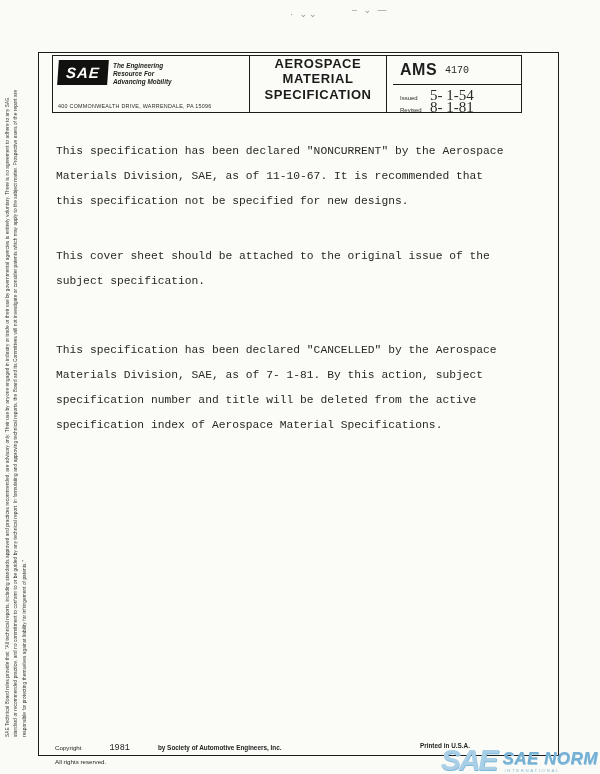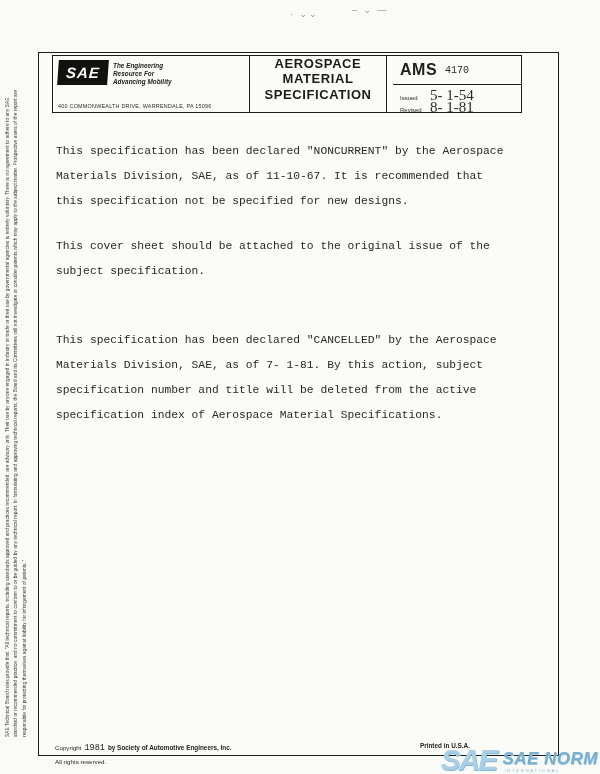--- a/index.html
+++ b/index.html
@@ -169,35 +169,35 @@
   
   .body-text {
     font-family: "Liberation Mono", "DejaVu Sans Mono", monospace;
     font-size: 11.3px;
     line-height: 25px;
     color: #282825;
     white-space: pre-line;
     padding: 0 14px 0 17px;
   }
   .p1 { margin-top: 34px; }
-  .p2 { margin-top: 20px; }
+  .p2 { margin-top: 30px; }
   .p3 { margin-top: 44px; }
 
   
   .footer {
     position: absolute;
     left: 55px;
     top: 742px;
     width: 500px;
     display: flex;
     justify-content: space-between;
     align-items: flex-start;
   }
   .copyright-block { font-size: 6.4px; color: #232321; line-height: 1.6; }
-  .copyright-line { display: flex; align-items: baseline; }
+  .copyright-line { display: flex; align-items: baseline; gap: 25px; }
   .copyright-word { font-size: 6.2px; margin-right: 3px; }
   .copyright-year {
     font-family: "Liberation Mono", "DejaVu Sans Mono", monospace;
     font-size: 8.5px;
     margin-right: 3px;
   }
   .copyright-rest { font-size: 6.4px; font-weight: bold; }
   .rights { font-size: 6.2px; margin-top: 1px; }
   .printed { font-size: 6.4px; font-weight: bold; color: #232321; margin-right: 85px; }
 

